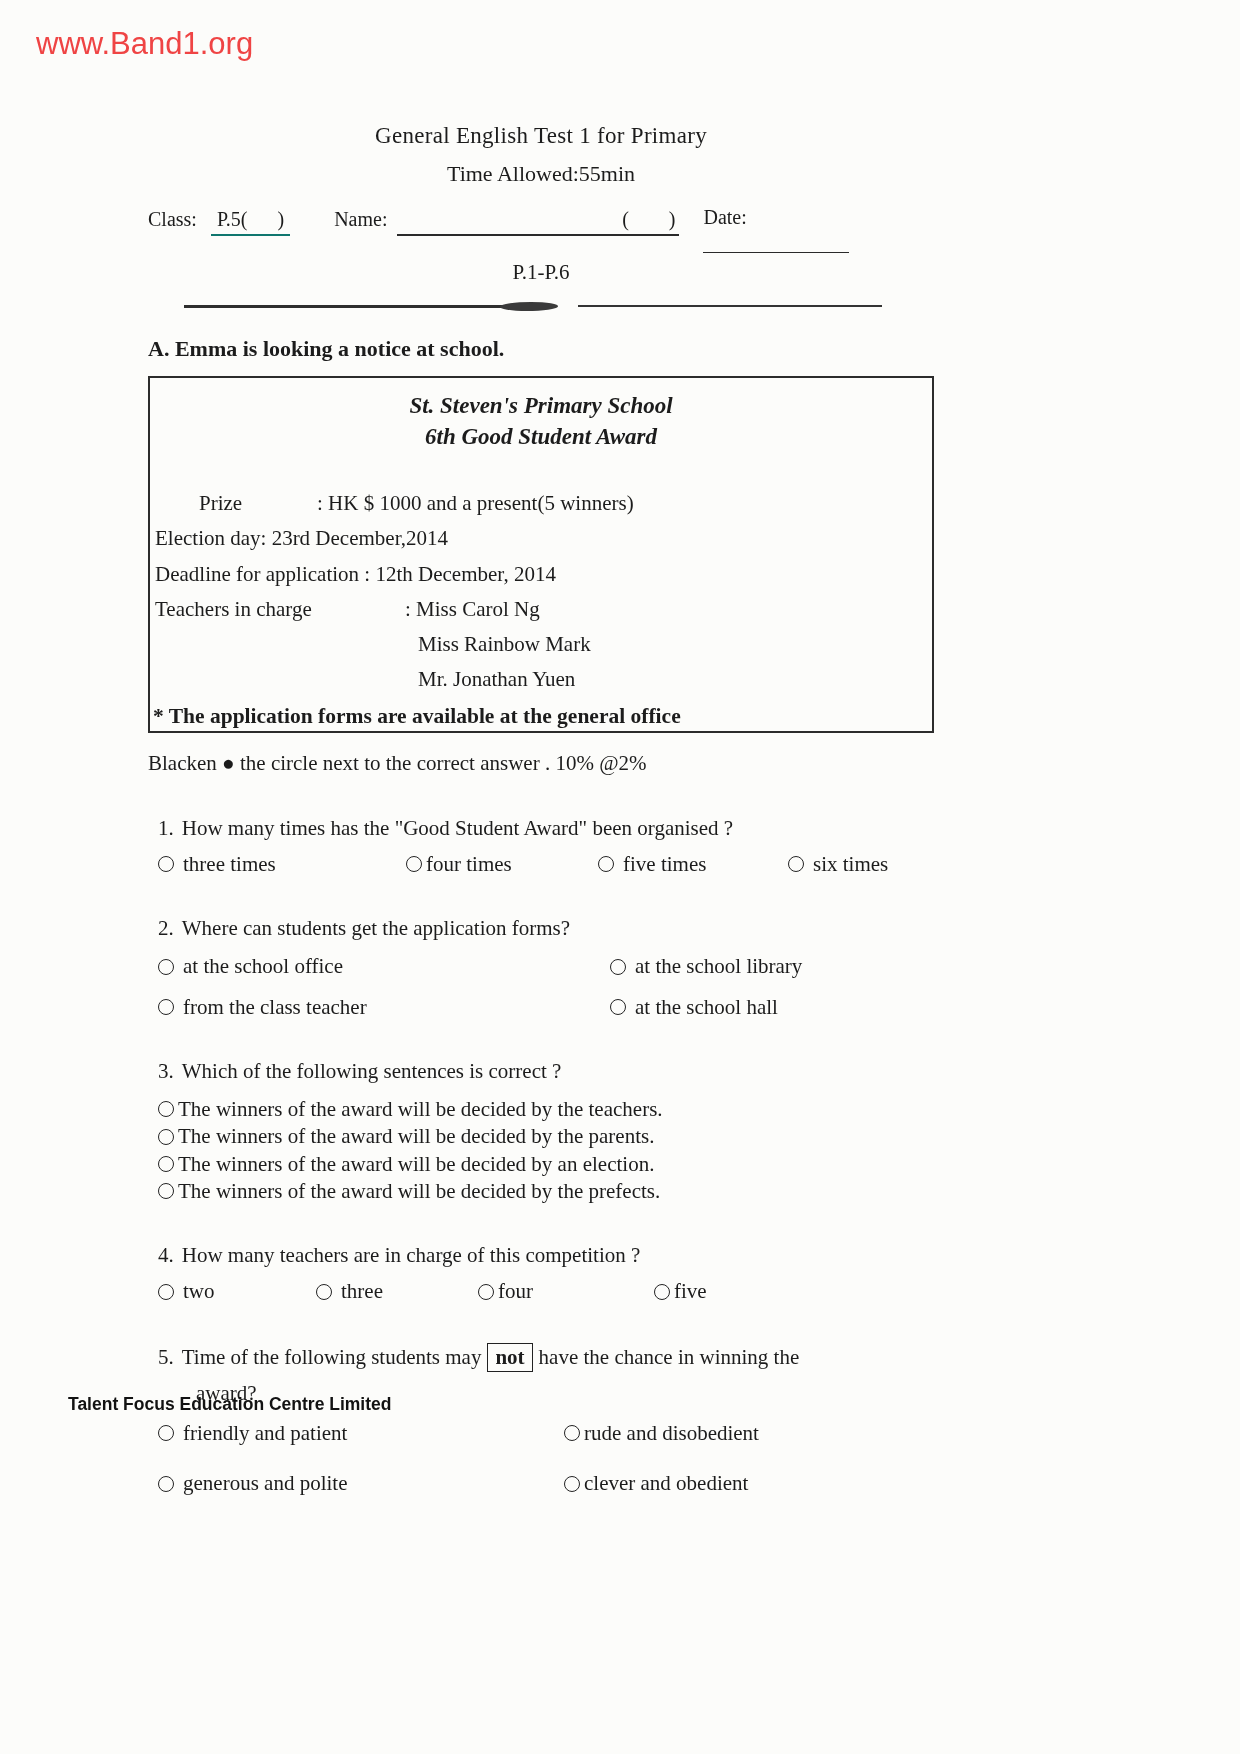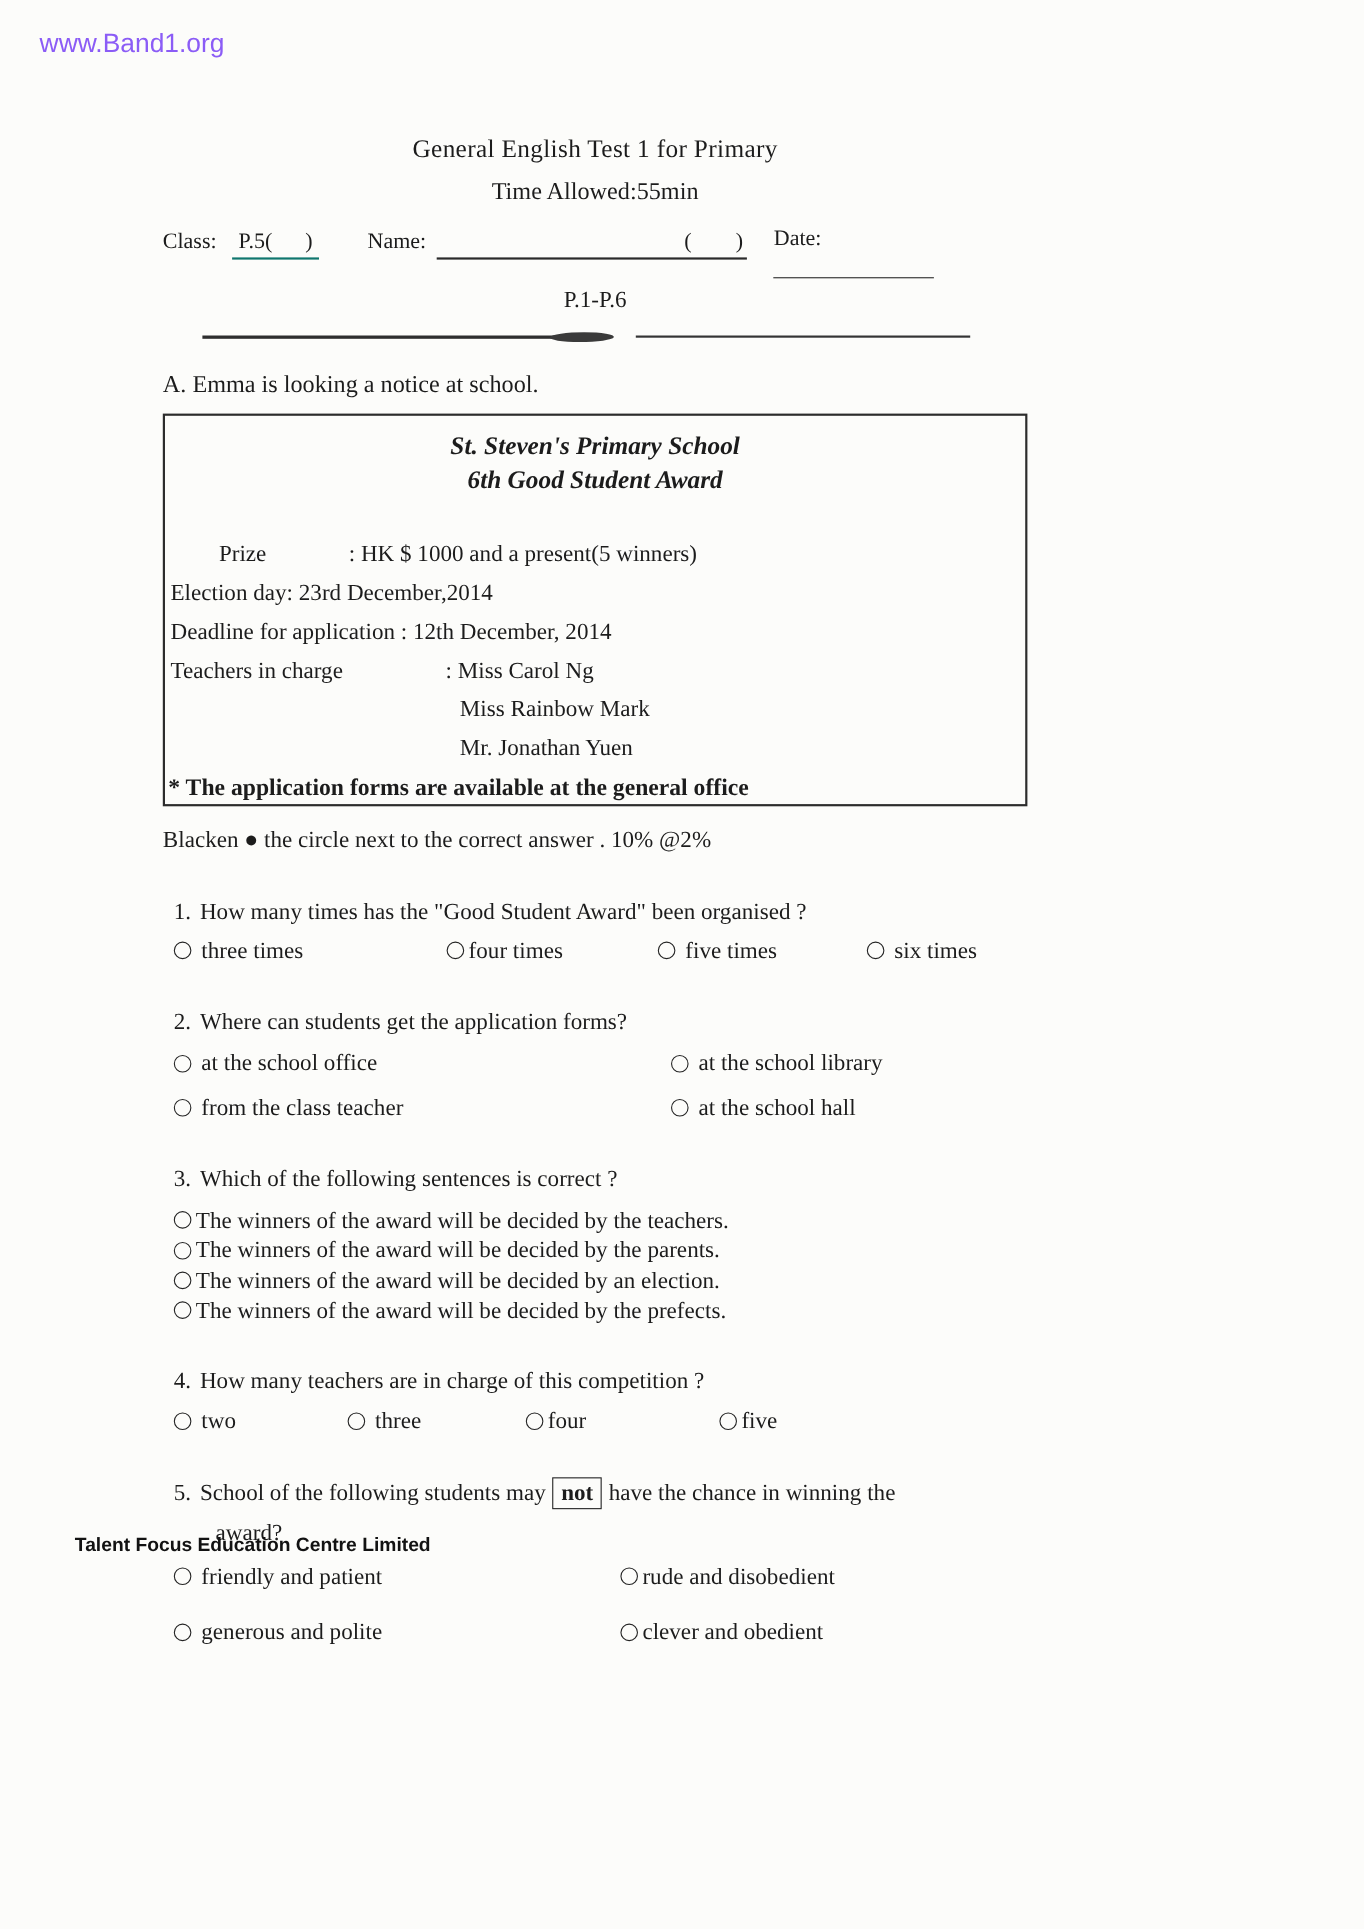--- a/index.html
+++ b/index.html
@@ -11,22 +11,22 @@
     margin: 0 auto;
     background: #fcfcfa;
     font-family: "Liberation Serif", "DejaVu Serif", serif;
     color: #1c1c1c;
     overflow: hidden;
   }
   .watermark {
     position: absolute;
     top: 26px; left: 36px;
     font-family: "Liberation Sans", sans-serif;
-    font-size: 24px;
-    color: #8b5cf6;
+    font-size: 31px;
+    color: #ef4444;
   }
   .content {
     position: absolute;
     top: 0; left: 148px;
     width: 786px;
     font-size: 21px;
     line-height: 1.25;
   }
   .title { padding-top: 122px; text-align: center; font-size: 23px; letter-spacing: 0.3px; }
   .subtitle { text-align: center; font-size: 22px; margin-top: 9px; }
@@ -43,21 +43,21 @@
   }
   .date-block { margin-left: 24px; display: flex; flex-direction: column; }
   .date-line { width: 146px; border-bottom: 1.5px solid #2a2a2a; margin-top: 22px; }
   .page-range { text-align: center; margin-top: 6px; font-size: 21px; }
 
   .divider { display: flex; align-items: center; margin-top: 16px; margin-left: 36px; width: 698px; }
   .div-seg1 { height: 3px; background: #2e2e2e; flex: 0 0 330px; }
   .div-blob { width: 58px; height: 9px; background: #3a3a3a; border-radius: 50%; margin-left: -14px; transform: skewX(-24deg); }
   .div-seg2 { height: 2px; background: #343434; flex: 1; margin-left: 20px; }
 
-  .section-heading { margin-top: 24px; font-weight: normal; font-size: 22px; }
+  .section-heading { margin-top: 24px; font-weight: bold; font-size: 22px; }
 
   .notice-box { margin-top: 14px; border: 2px solid #2c2c2c; width: 786px; padding: 12px 0 2px 0; }
   .notice-title { text-align: center; font-style: italic; font-weight: bold; font-size: 23px; line-height: 1.35; }
   .notice-lines { margin-top: 38px; }
   .n-line { display: flex; padding-left: 5px; margin-top: 9px; }
   .n-label-prize { flex: 0 0 118px; margin-left: 44px; }
   .n-label-teachers { flex: 0 0 250px; }
   .n-indent { padding-left: 268px; }
   .notice-footnote { font-weight: bold; margin-top: 10px; padding-left: 3px; font-size: 21.5px; }
 
@@ -252,21 +252,21 @@
         </span>
         <span class="opt">
           <span class="radio tight"></span>
           <span>five</span>
         </span>
       </div>
     </div>
 
     <div class="question">
       <div class="q-text">
-        <span class="q-num">5.</span><span>School of the following students may</span><span class="boxed">not</span><span>have the chance in winning the</span>
+        <span class="q-num">5.</span><span>Time of the following students may</span><span class="boxed">not</span><span>have the chance in winning the</span>
       </div>
       <div class="q-text q-text-line2">award?</div>
       <div class="opts-grid5">
         <span class="opt">
           <span class="radio"></span>
           <span>friendly and patient</span>
         </span>
         <span class="opt">
           <span class="radio tight"></span>
           <span>rude and disobedient</span>

